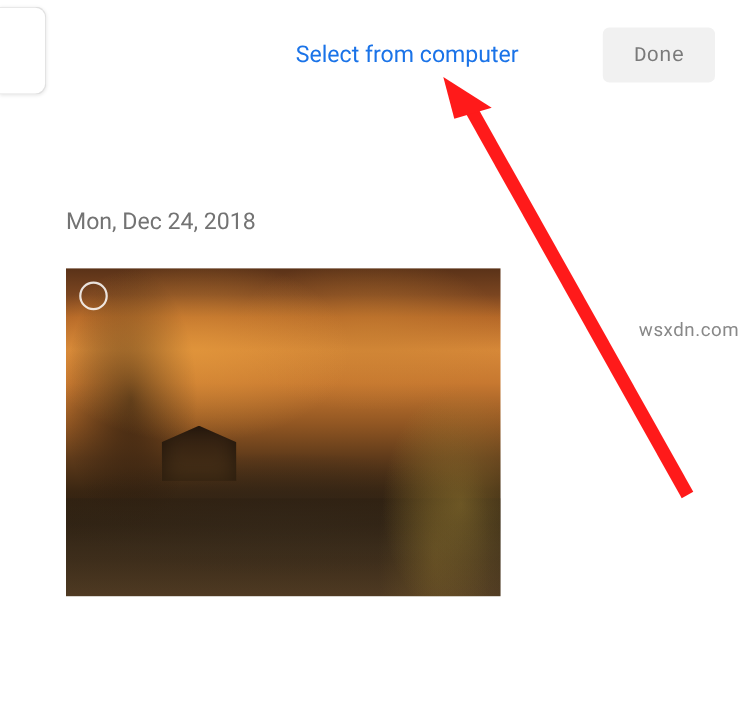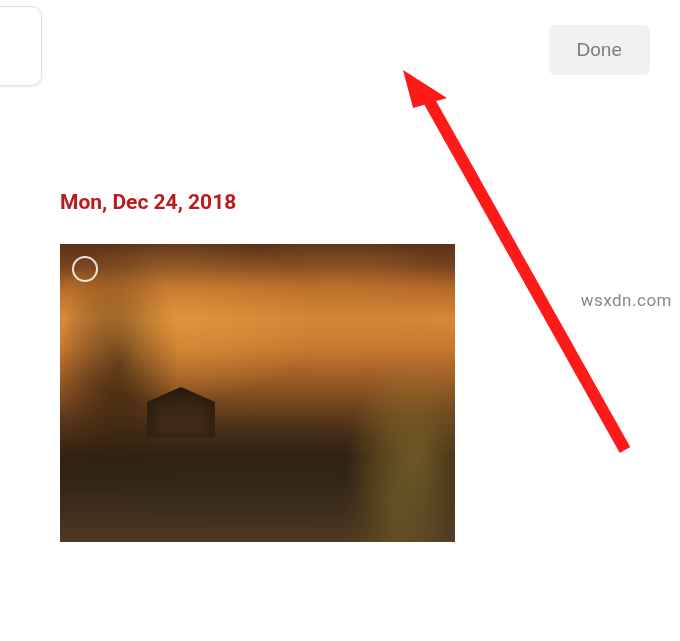--- a/index.html
+++ b/index.html
@@ -43,29 +43,29 @@
     }
     .done-button {
       background: #f1f1f1;
       color: #7a7a7a;
       border: none;
       border-radius: 6px;
       padding: 14px 28px;
       font-size: 19px;
       font-weight: 500;
       cursor: pointer;
-      font-family: Liberation Sans, sans-serif;
+      font-family: Liberation Mono, monospace;
     }
     .content {
       padding: 90px 60px 0 60px;
     }
     .date-header {
       font-size: 21px;
-      font-weight: 700;
-      color: #b91c1c;
+      font-weight: 400;
+      color: #737373;
       margin-bottom: 30px;
     }
     .photo-container {
       position: relative;
       width: 395px;
       height: 298px;
     }
     .photo {
       width: 100%;
       height: 100%;
@@ -153,20 +153,21 @@
       color: #888;
       writing-mode: horizontal-tb;
       letter-spacing: 0.5px;
     }
   </style>
 </head>
 <body>
 
 <div class="top-bar">
   <div class="left-card"></div>
+  <span class="select-link">Select from computer</span>
   <button class="done-button">Done</button>
 </div>
 
 <div class="content">
   <div class="date-header">Mon, Dec 24, 2018</div>
 
   <div class="photo-container">
     <div class="photo">
       <div class="water-reflection"></div>
       <div class="foliage-right"></div>

